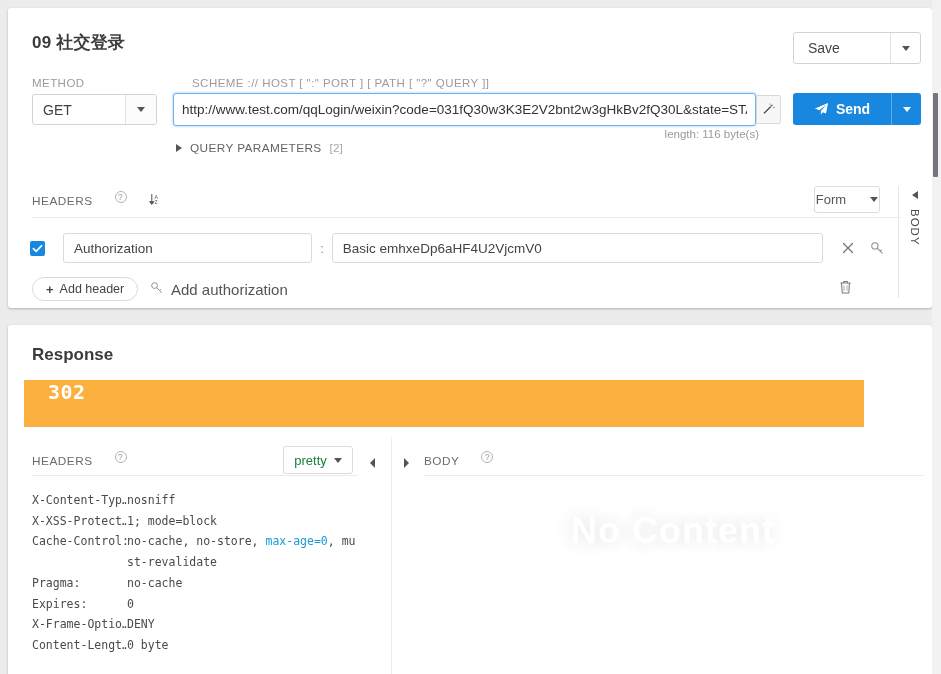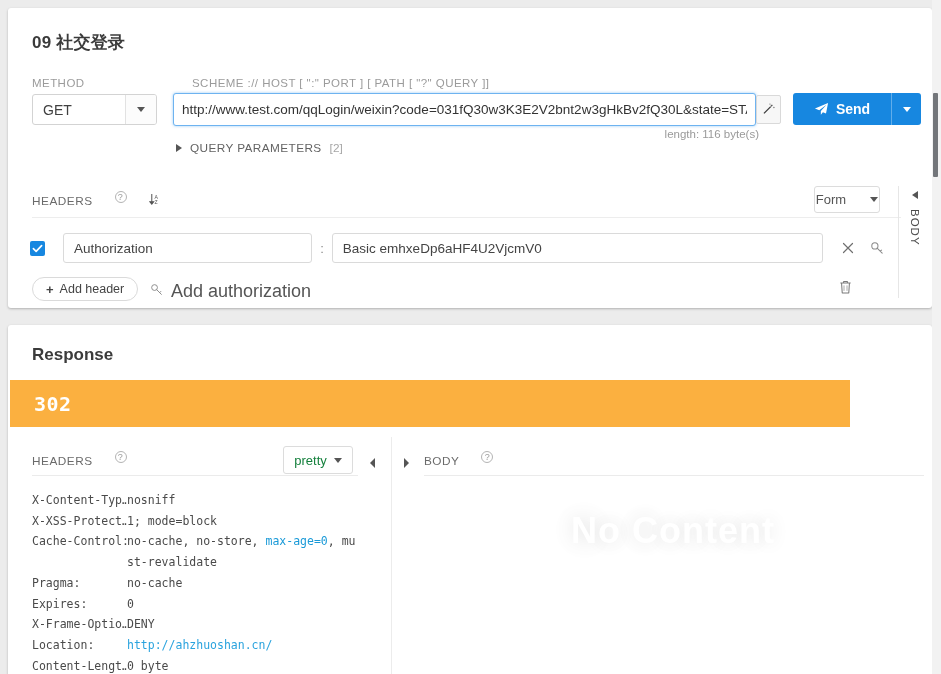--- a/index.html
+++ b/index.html
@@ -245,37 +245,37 @@
     position: absolute; left: 24px; top: 269px;
     height: 24px; padding: 0 13px;
     border: 1px solid #dadada; border-radius: 12px;
     background: #fff; display: flex; align-items: center;
     gap: 6px; font-size: 12.5px; color: #444; cursor: pointer;
   }
   .plus { font-size: 13px; font-weight: bold; line-height: 1; }
   .add-auth {
     position: absolute; left: 142px; top: 273px;
     display: flex; align-items: center; gap: 7px;
-    font-size: 18px; color: #555; cursor: pointer;
+    font-size: 15px; color: #555; cursor: pointer;
   }
   .trash-btn {
     position: absolute; left: 830px; top: 271px;
     cursor: pointer;
   }
 
   
   .resp-title {
     position: absolute; left: 24px; top: 20px;
     font-size: 17px; font-weight: bold; color: #3b3b3b;
   }
   .status-bar {
-    position: absolute; left: 2px; top: 55px;
+    position: absolute; left: 16px; top: 55px;
     width: 840px; height: 47px;
     background: #fbb040;
-    display: flex; align-items: center;
+    display: flex; align-items: flex-start;
   }
   .status-code {
     margin-left: 24px; color: #fff; font-size: 20px;
     font-weight: bold;
     font-family: "DejaVu Sans Mono", monospace;
     letter-spacing: .5px;
   }
 
   #resp-headers-label { left: 24px; top: 129px; }
   #resp-body-label { left: 416px; top: 129px; }
@@ -375,20 +375,26 @@
     </div>
 
     <div class="length-note">length: 116 byte(s)</div>
 
     <div class="query-row">
       <span class="tri-right"></span>
       <span class="query-label">QUERY PARAMETERS</span>
       <span class="query-count">[2]</span>
     </div>
 
+    <div class="save-btn">
+      <div class="save-label">Save</div>
+      <div class="save-caret">
+          <span class="caret-down"></span>
+        </div>
+    </div>
 
     <div class="send-btn">
       <div class="send-main">
         <svg width="15" height="15" viewBox="0 0 16 16" aria-hidden="true">
           <path d="M15 1L1 7l4.6 1.7L13.3 3 7.3 9.6v4.1l2.2-2.7 3.3 1.3z" fill="#fff"></path>
         </svg>
         <span>Send</span>
       </div>
       <div class="send-caret">
           <span class="caret-down-white"></span>
@@ -524,24 +530,20 @@
       </div>
       <div class="rh-row">
         <span class="rh-name">Expires:</span>
         <span class="rh-value">0</span>
       </div>
       <div class="rh-row">
         <span class="rh-name">X-Frame-Optio…</span>
         <span class="rh-value">DENY</span>
       </div>
       <div class="rh-row">
-        <span class="rh-name">Location:</span>
-        <span class="rh-value link-blue">http://ahzhuoshan.cn/</span>
-      </div>
-      <div class="rh-row">
         <span class="rh-name">Content-Lengt…</span>
         <span class="rh-value">0 byte</span>
       </div>
     </div>
 
     <div class="no-content">No Content</div>
   </div>
 
   <div class="scrollbar-track">
     <div class="scrollbar-thumb"></div>

